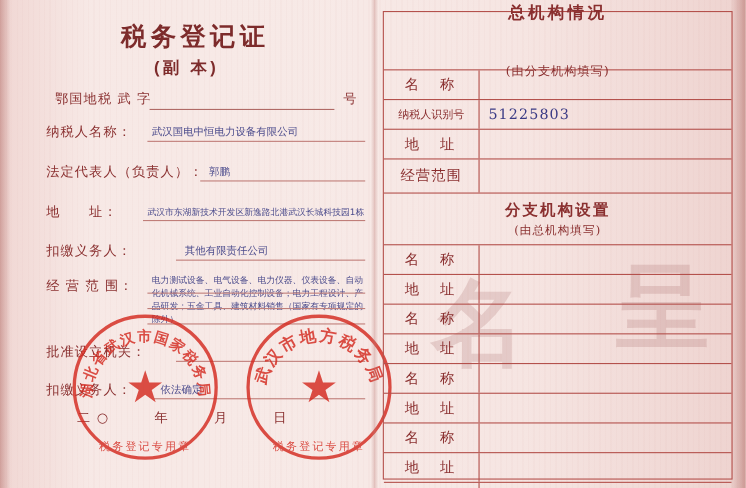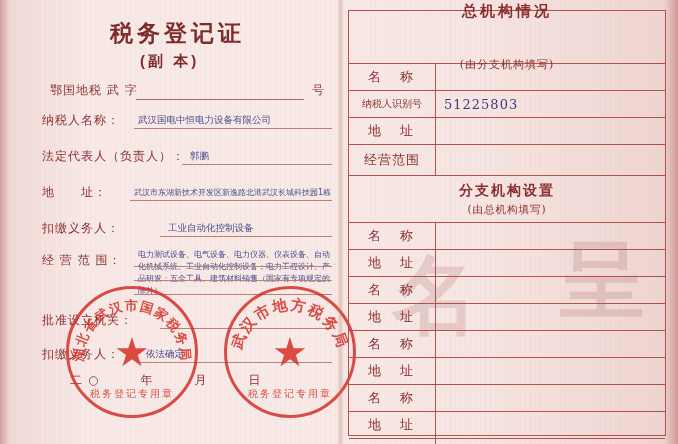--- a/index.html
+++ b/index.html
@@ -104,21 +104,21 @@
     color:#d42a20;line-height:1;
   }
   .stamp .arc{
     position:absolute;left:0;top:0;width:100%;height:100%;
   }
   .stamp .arc text{
     fill:#d42a20;font-family:"DejaVu Serif","Liberation Serif",serif;
     font-weight:bold;
   }
   .stamp .btm{
-    position:absolute;left:0;right:0;bottom:14px;text-align:center;
+    position:absolute;left:0;right:0;bottom:2px;text-align:center;
     color:#d42a20;font-size:10px;letter-spacing:2px;
     font-family:"DejaVu Serif","Liberation Serif",serif;
   }
   .stamp1{left:52px;top:286px;width:126px;height:126px;}
   .stamp2{left:210px;top:286px;width:126px;height:126px;}
 
   
   .ghost{
     position:absolute;color:rgba(150,80,75,0.18);
     font-family:"DejaVu Serif","Liberation Serif",serif;
@@ -205,21 +205,21 @@
   </div>
 
   <div class="field" style="top:184px;">
     <span class="f-label">地　　址：</span>
     <span class="f-value small" style="left:92px;top:3px;">武汉市东湖新技术开发区新逸路北港武汉长城科技园1栋</span>
     <span class="f-line" style="left:88px;top:16px;width:202px;"></span>
   </div>
 
   <div class="field" style="top:220px;">
     <span class="f-label">扣缴义务人：</span>
-    <span class="f-value" style="left:126px;top:2px;">工业自动化控制设备</span>
+    <span class="f-value" style="left:126px;top:2px;">其他有限责任公司</span>
     <span class="f-line" style="left:118px;top:16px;width:172px;"></span>
   </div>
 
   <div class="field" style="top:252px;">
     <span class="f-label">经 营 范 围：</span>
     <span class="f-value small" style="left:96px;top:-3px;width:196px;white-space:normal;display:block;">电力测试设备、电气设备、电力仪器、仪表设备、自动化机械系统、工业自动化控制设备；电力工程设计、产品研发；五金工具、建筑材料销售（国家有专项规定的除外）</span>
     <span class="f-line" style="left:92px;top:14px;width:198px;"></span>
     <span class="f-line" style="left:92px;top:28px;width:198px;"></span>
     <span class="f-line" style="left:92px;top:42px;width:198px;"></span>
   </div>

